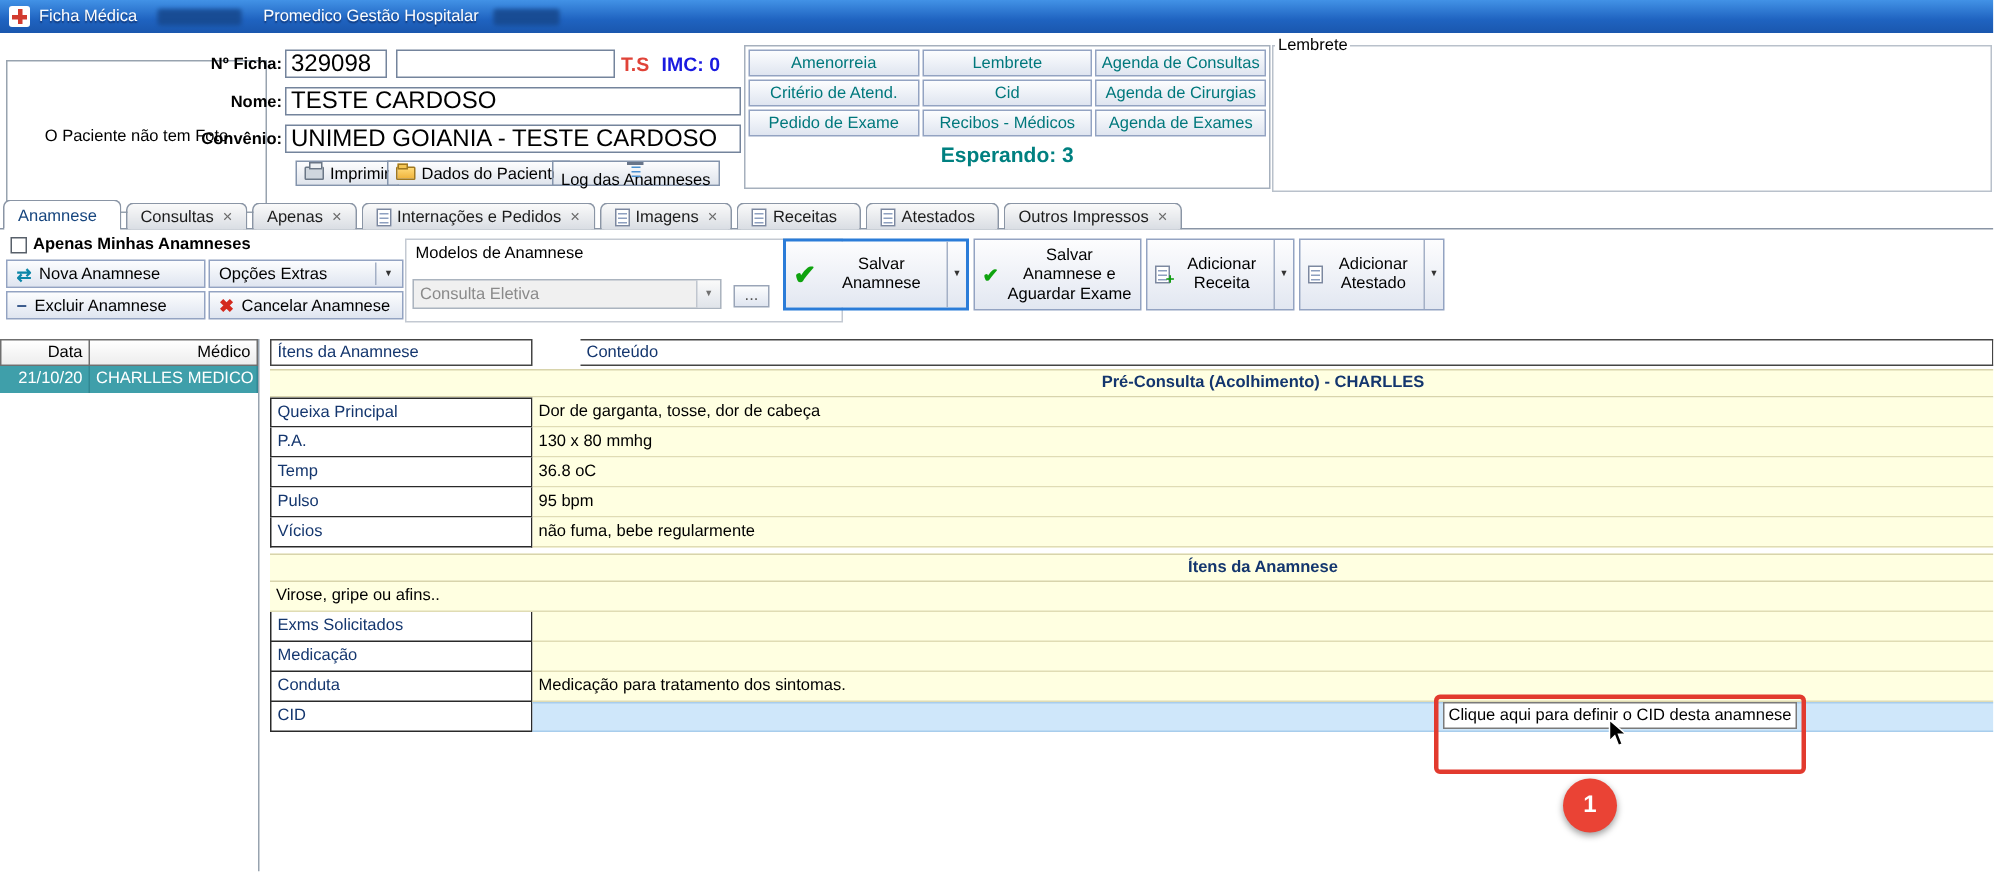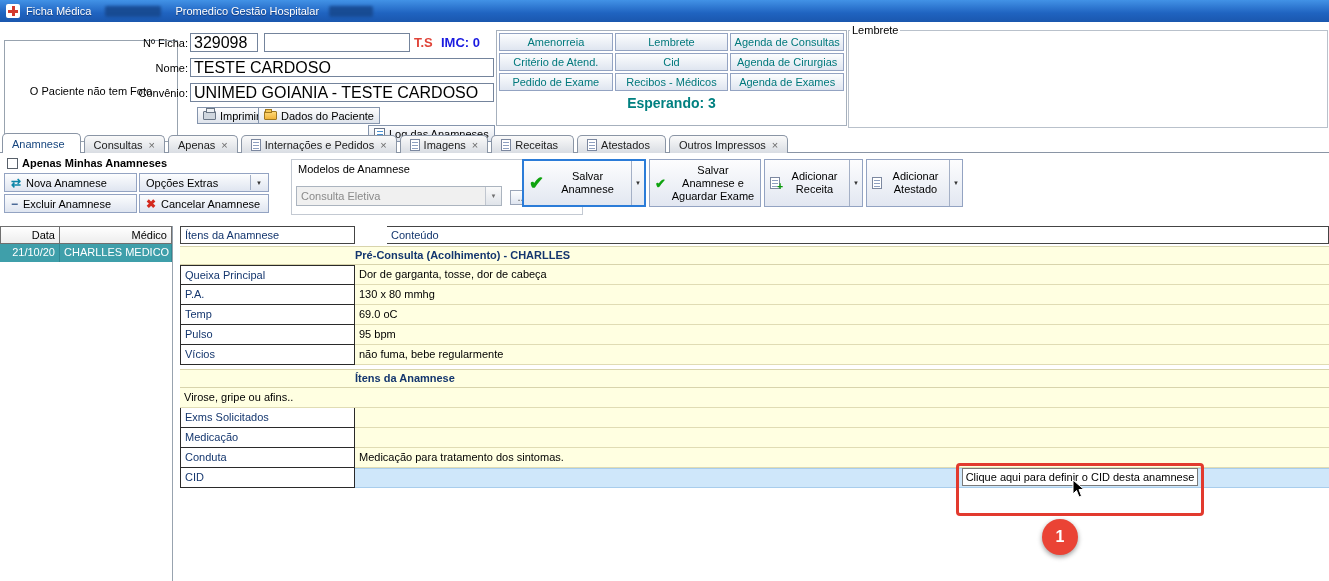--- a/index.html
+++ b/index.html
@@ -15,21 +15,21 @@
   .win-icon { width:14px; height:14px; background:#fff; border-radius:2px; position:relative; margin-right:6px; flex:0 0 auto; }
   .win-icon:before,.win-icon:after { content:""; position:absolute; background:#d23b2f; }
   .win-icon:before { left:6px; top:2px; width:3px; height:10px; }
   .win-icon:after  { left:2px; top:6px; width:10px; height:3px; }
   .titlebar .t { white-space:nowrap; text-shadow:0 1px 1px rgba(0,0,30,.45); }
   .redact { height:11px; border-radius:2px; background:#17498f; opacity:.9; filter:blur(1.5px); }
 
   
   .photo-box { position:absolute; left:4px; top:26px; width:174px; height:102px;
     border:1px solid #98a3af; background:#fff; display:flex; align-items:center; justify-content:center;margin-top:14px; }
-  .flabel { position:absolute; width:56px; left:132px; text-align:right; }
+  .flabel { position:absolute; width:56px; left:132px; text-align:right;font-weight:bold; }
   .tinput { position:absolute; height:19px; border:1px solid #74849c; background:#fff; padding:0 3px; font:inherit; font-size:16px; }
   .ts  { position:absolute; left:414px; top:35px; color:#e04338; font-weight:bold; font-size:13px; }
   .imc { position:absolute; left:441px; top:35px; color:#1a1ae0; font-weight:bold; font-size:13px; }
   .sbtn { position:absolute; height:17px; border:1px solid #8494ac;
     background:linear-gradient(#fdfdfe,#dfe4ec); display:flex; align-items:center; gap:4px; padding:0 5px; cursor:pointer; }
 
   .printer-icon { width:13px; height:9px; background:#cfd6de; border:1px solid #6a7686; border-radius:1px; position:relative; }
   .printer-icon:before { content:""; position:absolute; left:2px; top:-4px; width:7px; height:3px; background:#eef1f4; border:1px solid #6a7686; }
   .folder-icon { width:13px; height:9px; background:linear-gradient(#ffd977,#f0b43c); border:1px solid #a07820; border-radius:1px; position:relative; }
   .folder-icon:before { content:""; position:absolute; left:0; top:-3px; width:5px; height:2px; background:#f5c654; border:1px solid #a07820; }
@@ -65,21 +65,21 @@
     display:flex; align-items:center; gap:5px; padding:0 6px; cursor:pointer; }
   .tbtn .spacer { flex:1; }
   .tbtn .sep { width:1px; align-self:stretch; background:#a4b0c6; margin:1px 0; }
   .darr-g { font-size:6px; color:#333; }
   .ic-swap { color:#0c86a8; font-weight:bold; font-size:12px; line-height:1; }
   .ic-minus { color:#3a5a8c; font-weight:bold; font-size:12px; line-height:1; }
   .ic-x { color:#d42a1e; font-weight:bold; font-size:12px; line-height:1; }
   .ic-check-big { color:#0fa30f; font-size:18px; font-weight:bold; line-height:1; }
   .ic-check-sm { color:#0fa30f; font-size:13px; font-weight:bold; line-height:1; }
 
-  .modelos { position:absolute; left:270px; top:6px; width:292px; height:56px; border:1px solid #c3c9d2;margin-left:21px; }
+  .modelos { position:absolute; left:270px; top:6px; width:292px; height:56px; border:1px solid #c3c9d2; }
   .modelos-label { position:absolute; left:6px; top:3px; }
   .combo { position:absolute; left:4px; top:26px; width:206px; height:20px; border:1px solid #abb4bf;
     background:#f0f0f0; color:#8a8a8a; display:flex; align-items:center; cursor:pointer; }
   .combo .cv { flex:1; padding:0 4px; overflow:hidden; white-space:nowrap; }
   .combo .ca { width:16px; align-self:stretch; border-left:1px solid #c0c6cf; display:flex; align-items:center; justify-content:center;
     font-size:6px; color:#707070; background:linear-gradient(#fafafa,#e0e4ea); }
   .more-btn { position:absolute; left:218px; top:30px; width:24px; height:15px; border:1px solid #9aa5b8;
     background:linear-gradient(#fcfdfe,#dfe5f0); text-align:center; line-height:12px; color:#555; cursor:pointer; }
 
   .bigbtn { position:absolute; top:6px; height:48px; border:1px solid #93a3c2;
@@ -101,21 +101,21 @@
 
   
   .mtable { position:absolute; left:180px; top:73px; width:1149px; }
   .mhead { display:flex; height:18px; }
   .mh-item { width:175px; border:1px solid #444; background:#fff; color:#14366e; padding:0 4px; line-height:16px; }
   .mh-cont { flex:1; border:1px solid #444; border-left:none; background:#fff; color:#14366e; padding:0 4px; line-height:16px;margin-left:32px; }
   .mgap2 { height:2px; }
   .mgap4 { height:4px; }
   .msect { height:19px; background:#ffffe1; border-top:1px solid #d8d4ac; border-bottom:1px solid #d8d4ac; display:flex; }
   .msect .sp { width:175px; }
-  .msect .st { flex:1; text-align:left; font-weight:bold; color:#14366e; line-height:17px; }
+  .msect .st { flex:1; text-align:center; font-weight:bold; color:#14366e; line-height:17px; }
   .mrow { display:flex; height:20px; }
   .mrow.first .mi { border-top:1px solid #2a2a2a; }
   .mi { width:175px; border:1px solid #2a2a2a; border-top:none; background:#fff; color:#14366e;
     padding:0 4px; line-height:18px; overflow:hidden; white-space:nowrap; }
   .mc { flex:1; background:#ffffe1; border-bottom:1px solid #e0dcb4; padding:0 4px; line-height:18px;
     cursor:text; overflow:hidden; white-space:nowrap; }
   .mc.cid { background:#cfe7fa; border-top:1px solid #a8cdec; border-bottom:1px solid #a8cdec; }
 
   
   .redbox { position:absolute; left:956px; top:463px; width:248px; height:53px; border:3px solid #e23a2e; border-radius:4px; z-index:6; }
@@ -154,21 +154,21 @@
   <input class="tinput" style="left: 190px; top: 83px; width: 304px;" value="UNIMED GOIANIA - TESTE CARDOSO">
 
   <div class="sbtn" style="left:197px;top:107px;">
     <span class="printer-icon"></span>
     <span>Imprimir</span>
   </div>
   <div class="sbtn" style="left:258px;top:107px;">
     <span class="folder-icon"></span>
     <span>Dados do Paciente</span>
   </div>
-  <div class="sbtn" style="left:368px;top:125px;">
+  <div class="sbtn" style="left:368px;top:107px;flex-direction:column;">
     <span class="log-icon"></span>
     <span>Log das Anamneses</span>
   </div>
 
   <div class="action-panel">
     <div class="agrid">
       <div class="abtn">Amenorreia</div>
       <div class="abtn">Lembrete</div>
       <div class="abtn">Agenda de Consultas</div>
       <div class="abtn">Critério de Atend.</div>
@@ -310,21 +310,21 @@
       <div class="mrow first">
         <div class="mi">Queixa Principal</div>
         <div class="mc">Dor de garganta, tosse, dor de cabeça</div>
       </div>
       <div class="mrow">
         <div class="mi">P.A.</div>
         <div class="mc">130 x 80  mmhg</div>
       </div>
       <div class="mrow">
         <div class="mi">Temp</div>
-        <div class="mc">69.0 oC</div>
+        <div class="mc">36.8 oC</div>
       </div>
       <div class="mrow">
         <div class="mi">Pulso</div>
         <div class="mc">95 bpm</div>
       </div>
       <div class="mrow">
         <div class="mi">Vícios</div>
         <div class="mc">não fuma, bebe regularmente</div>
       </div>
 

